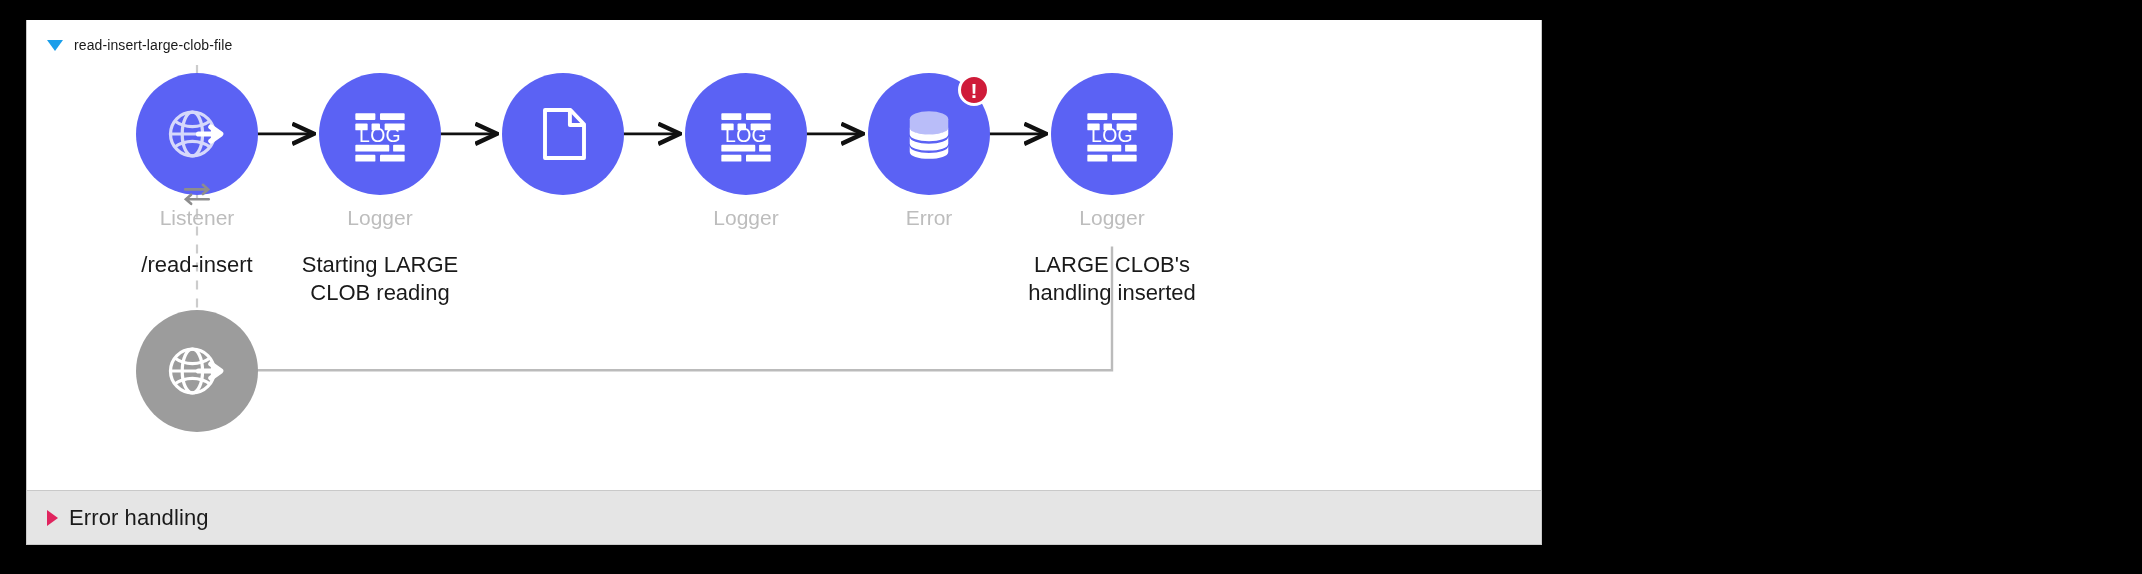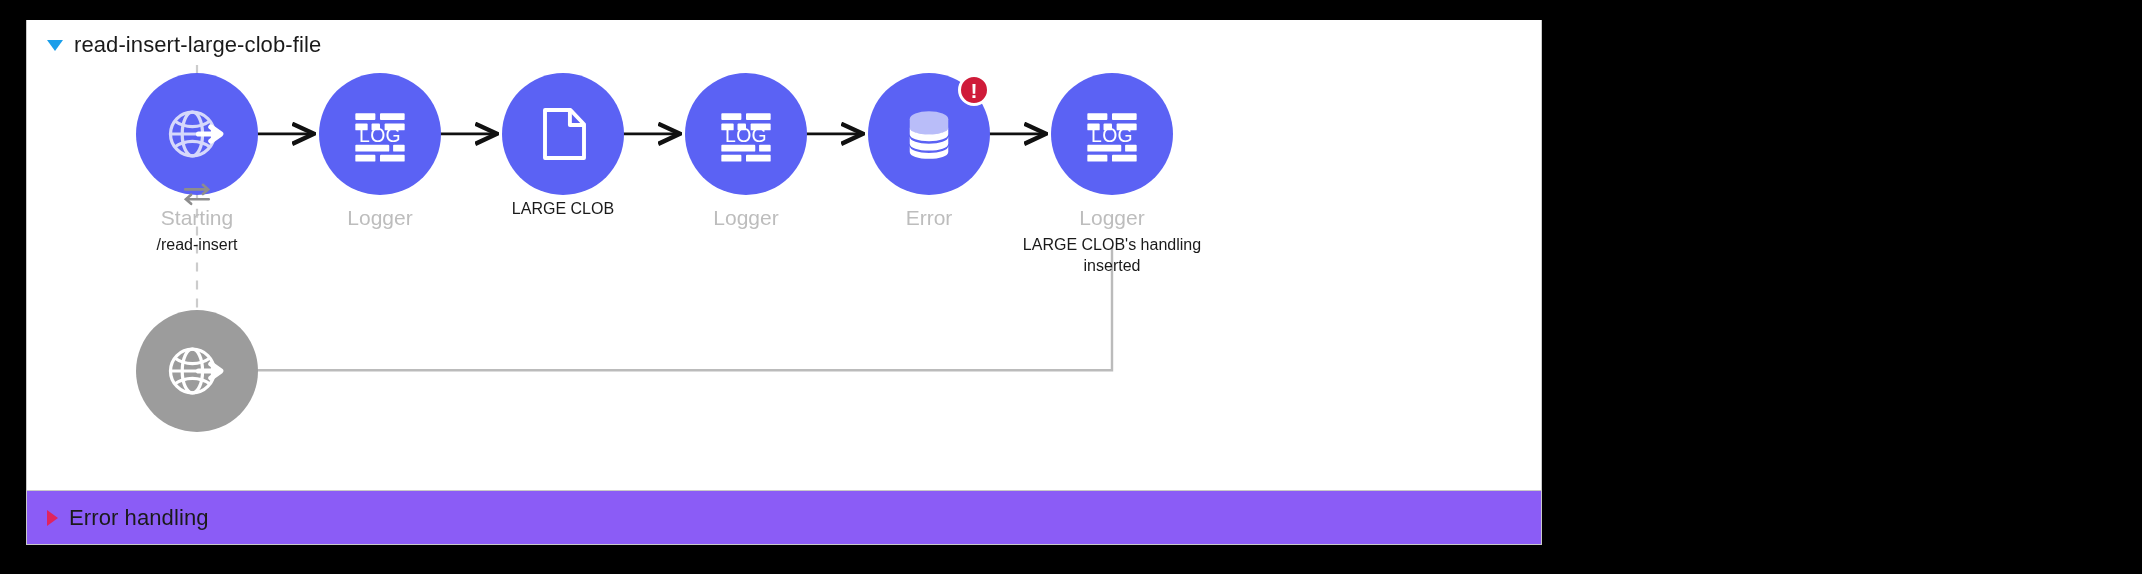--- a/index.html
+++ b/index.html
@@ -65,39 +65,39 @@
     border-left: 8px solid transparent;
     border-right: 8px solid transparent;
     border-top: 11px solid #1a9eea;
   }
   .tri.right {
     border-top: 8px solid transparent;
     border-bottom: 8px solid transparent;
     border-left: 11px solid #e0245e;
   }
   .flow-title {
-    font-size: 22px;
+    font-size: 14px;
     color: #1a1a1a;
     letter-spacing: 0.1px;
     white-space: nowrap;
   }
 
   
   #error-footer {
     position: absolute;
     left: 0;
     bottom: 0;
     width: 100%;
     height: 54px;
     border-top: 1px solid #c9c9c9;
     display: flex;
     align-items: center;
     padding-left: 20px;
     box-sizing: border-box;
-    background: #8b5cf6;
+    background: #e5e5e5;
   }
   #error-footer .flow-title { font-size: 22px; }
 
   
   #diagram {
     position: absolute;
     left: 0;
     top: 45px;
     right: 0;
     bottom: 54px;
@@ -135,22 +135,22 @@
   }
   .bubble.gray { background: #9c9c9c; }
 
   .node-kind {
     margin-top: 10px;
     font-size: 21px;
     color: #bdbdbd;
     line-height: 1.25;
   }
   .node-label {
-    margin-top: 4px;
-    font-size: 16px;
+    margin-top: 20px;
+    font-size: 22px;
     color: #1a1a1a;
     line-height: 1.28;
     padding: 0 16px;
   }
 
   
   .swap-badge {
     position: absolute;
     left: 50%;
     bottom: -14px;
@@ -239,21 +239,21 @@
               <path d="M25,24 L36.5,24 M33,19.4 L39.4,24 L33,28.6" fill="#ffffff" stroke="#ffffff" stroke-width="3.4" stroke-linejoin="round" stroke-linecap="round"></path>
             </svg>
           </div>
           <svg class="swap-badge" viewBox="0 0 26 22">
             <g stroke="#8d8d8d" stroke-width="2" fill="none" stroke-linecap="round">
               <path d="M4,7.5 L21,7.5 M17.5,4 L21.5,7.5 L17.5,11"></path>
               <path d="M22,15 L5,15 M8.5,11.5 L4.5,15 L8.5,18.5"></path>
             </g>
           </svg>
         </div>
-        <div class="node-kind">Starting</div>
+        <div class="node-kind">Listener</div>
         <div class="node-label">/read-insert</div>
       </div>
 
       <div class="node" style="left:238px">
         <div class="bubble-wrap">
           <div class="bubble">
             <svg width="74" height="74" viewBox="0 0 48 48">
               <g fill="#ffffff">
                 <rect x="8" y="10.5" width="13" height="4.4" rx="0.6"></rect>
                 <rect x="24" y="10.5" width="16" height="4.4" rx="0.6"></rect>
@@ -263,32 +263,32 @@
                 <rect x="8" y="31.0" width="22" height="4.4" rx="0.6"></rect>
                 <rect x="32.5" y="31.0" width="7.5" height="4.4" rx="0.6"></rect>
                 <rect x="8" y="37.5" width="13" height="4.4" rx="0.6"></rect>
                 <rect x="24" y="37.5" width="16" height="4.4" rx="0.6"></rect>
               </g>
               <text x="24" y="29.4" text-anchor="middle" font-family="Liberation Sans, sans-serif" font-size="12.6" fill="#ffffff" letter-spacing="0.2">LOG</text>
             </svg>
           </div>
         </div>
         <div class="node-kind">Logger</div>
+        <div class="node-label">Starting LARGE CLOB reading</div>
       </div>
 
       <div class="node" style="left:421px">
         <div class="bubble-wrap">
           <div class="bubble">
             <svg width="72" height="72" viewBox="0 0 48 48">
               <path d="M12,8 L29,8 L38,17.5 L38,40 L12,40 Z" fill="none" stroke="#ffffff" stroke-width="2.6" stroke-linejoin="round"></path>
               <path d="M28.6,8.4 L28.6,18 L37.8,18" fill="none" stroke="#ffffff" stroke-width="2.6" stroke-linejoin="round"></path>
             </svg>
           </div>
         </div>
-        <div class="node-label">LARGE CLOB</div>
       </div>
 
       <div class="node" style="left:604px">
         <div class="bubble-wrap">
           <div class="bubble">
             <svg width="74" height="74" viewBox="0 0 48 48">
               <g fill="#ffffff">
                 <rect x="8" y="10.5" width="13" height="4.4" rx="0.6"></rect>
                 <rect x="24" y="10.5" width="16" height="4.4" rx="0.6"></rect>
                 <rect x="8" y="17.2" width="8" height="4.4" rx="0.6"></rect>

